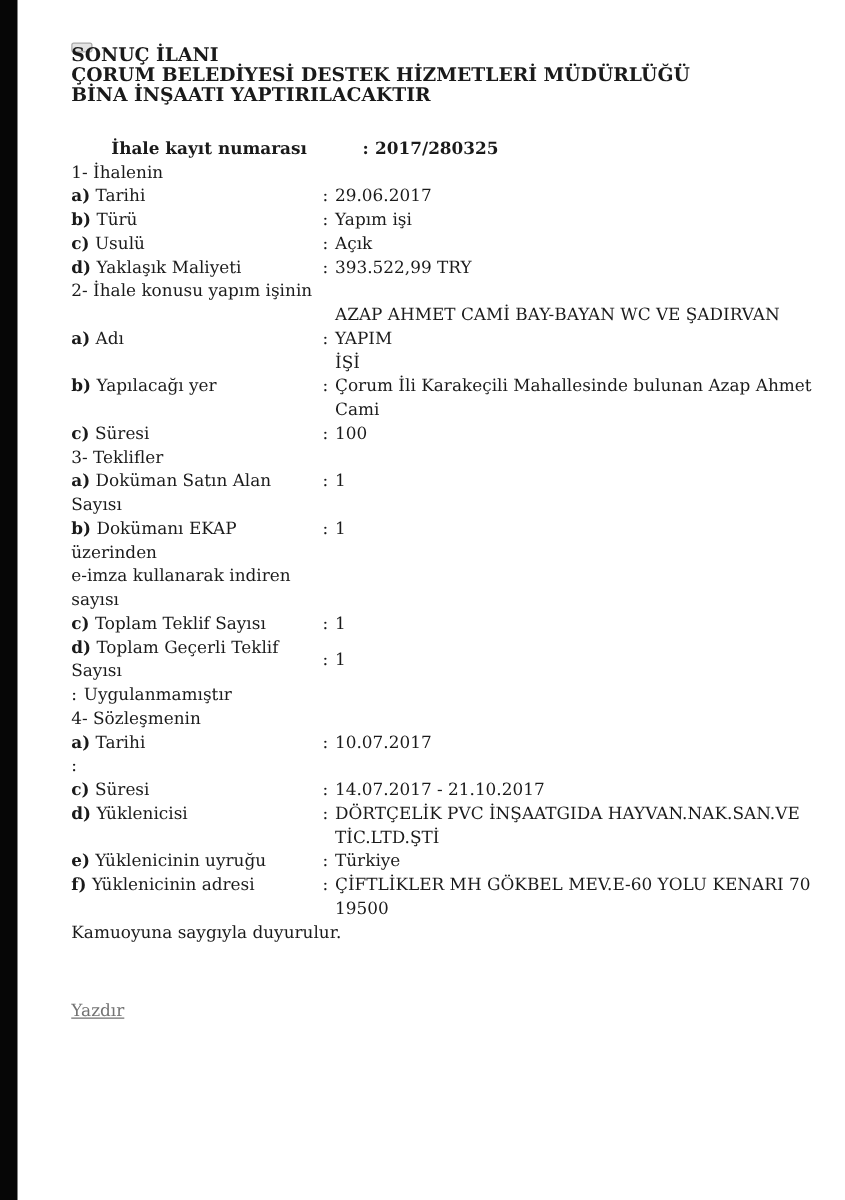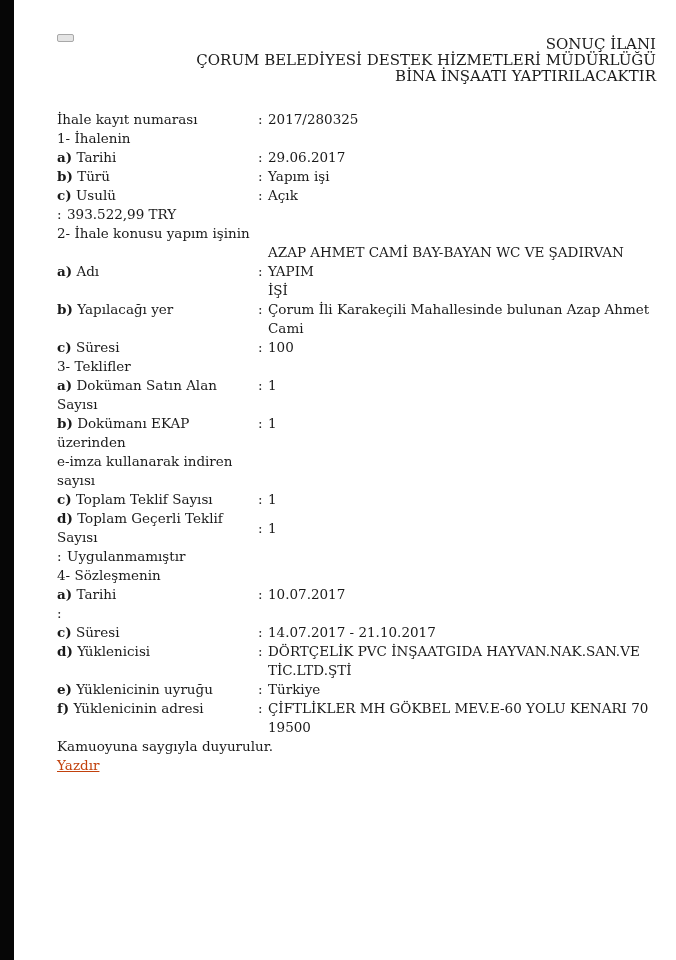--- a/index.html
+++ b/index.html
@@ -27,40 +27,41 @@
     border-radius: 2px;
   }
   .doc {
     position: absolute;
     left: 57px; top: 36px;
     width: 599px;
     font-size: 13.5px;
     line-height: 19px;
   }
   .doc-header {
-    text-align: right;
-    font-weight: normal;
+    text-align: left;
+    font-weight: bold;
     font-size: 15px;
     line-height: 16px;
     margin-bottom: 26px;
   }
   .row { display: flex; align-items: flex-start; }
   .row.v-center { align-items: center; }
   .row .label { width: 201px; flex: 0 0 201px; white-space: pre-line; }
   .row .colon { width: 10px; flex: 0 0 10px; }
   .row .value { flex: 1; white-space: pre-line; }
   .pfx { font-weight: bold; }
   .heading { font-weight: normal; }
-  .bold { font-weight: normal; }
+  .bold { font-weight: bold; margin-left: 32px; }
   .closing { }
   .print-link {
-    color: #c2410c;
+    color: #737373;
     text-decoration: underline;
     cursor: pointer;
     display: inline-block;
+    margin-top: 44px;
   }
 </style>
 </head>
 <body>
 
 <div class="page">
   <div class="leftbar"></div>
   <div class="mini-widget"></div>
 
   <div class="doc">
@@ -89,20 +90,21 @@
       <div class="label"><span class="pfx">b)</span> <span>Türü</span></div>
       <div class="colon">:</div>
       <div class="value">Yapım işi</div>
     </div>
     <div class="row">
       <div class="label"><span class="pfx">c)</span> <span>Usulü</span></div>
       <div class="colon">:</div>
       <div class="value">Açık</div>
     </div>
     <div class="row">
+      <div class="label"><span class="pfx">d)</span> <span>Yaklaşık Maliyeti</span></div>
       <div class="colon">:</div>
       <div class="value">393.522,99 TRY</div>
     </div>
 
     
     <div class="heading">2- İhale konusu yapım işinin</div>
     <div class="row v-center">
       <div class="label"><span class="pfx">a)</span> <span>Adı</span></div>
       <div class="colon">:</div>
       <div class="value">AZAP AHMET CAMİ BAY-BAYAN WC VE ŞADIRVAN YAPIM

